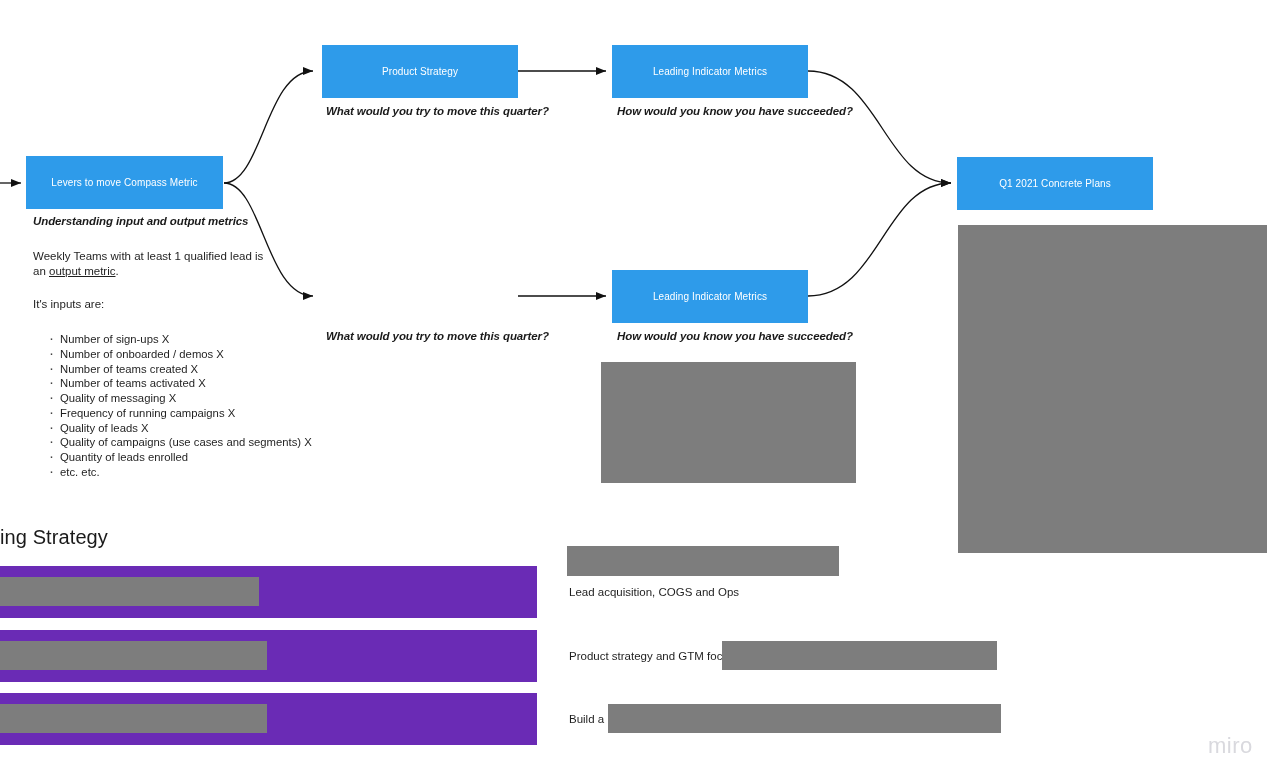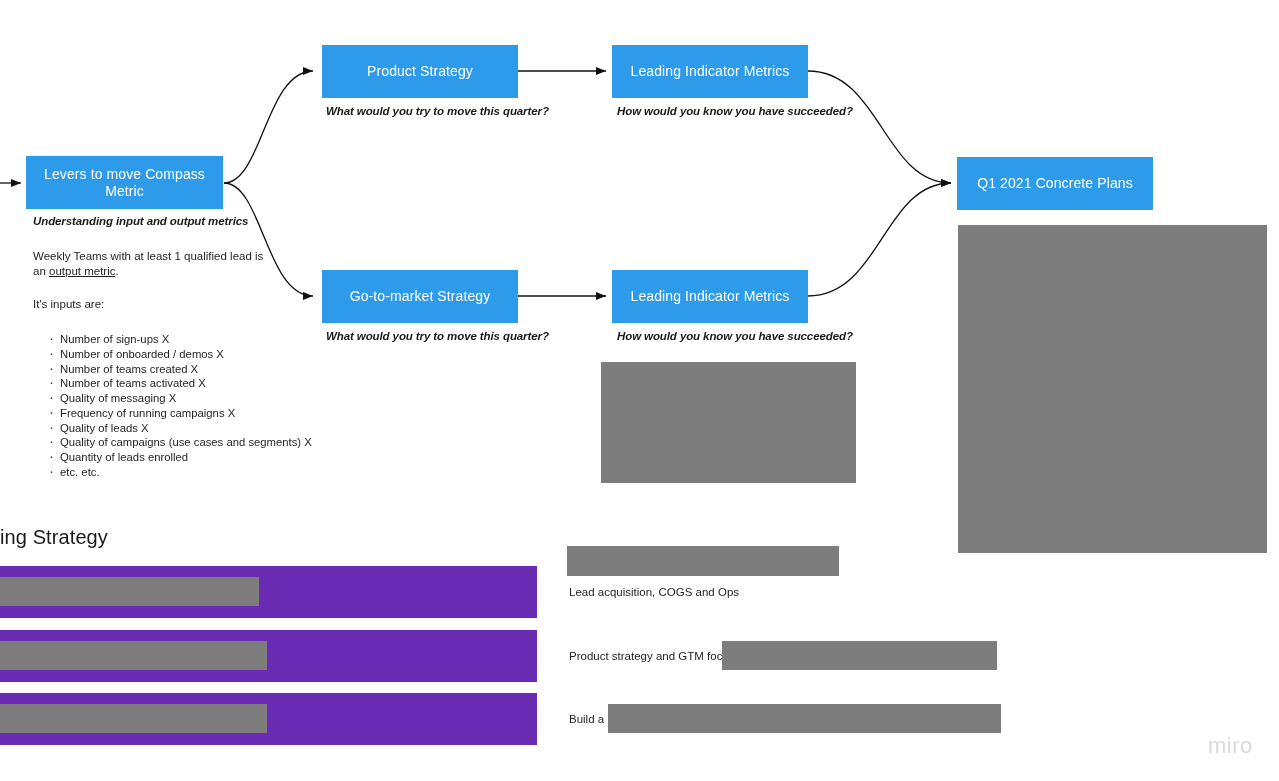--- a/index.html
+++ b/index.html
@@ -18,21 +18,21 @@
     background: #ffffff;
     overflow: hidden;
   }
   .node {
     position: absolute;
     background: #2e9bea;
     color: #ffffff;
     display: flex;
     align-items: center;
     justify-content: center;
-    font-size: 14px;
+    font-size: 10px;
     letter-spacing: 0.1px;
     text-align: center;
     box-sizing: border-box;
     padding: 0 5px;
     line-height: 1.2;
   }
   .caption {
     position: absolute;
     font-size: 11.5px;
     font-weight: bold;
@@ -143,23 +143,20 @@
   <div class="node" style="left:322px; top:45px; width:196px; height:53px;">
     <span>Product Strategy</span>
   </div>
   <div class="caption" style="left:326px; top:105px;">What would you try to move this quarter?</div>
 
   <div class="node" style="left:612px; top:45px; width:196px; height:53px;">
     <span>Leading Indicator Metrics</span>
   </div>
   <div class="caption" style="left:617px; top:105px;">How would you know you have succeeded?</div>
 
-  <div class="node" style="left:322px; top:270px; width:196px; height:53px;">
-    <span>Go-to-market Strategy</span>
-  </div>
   <div class="caption" style="left:326px; top:330px;">What would you try to move this quarter?</div>
 
   <div class="node" style="left:612px; top:270px; width:196px; height:53px;">
     <span>Leading Indicator Metrics</span>
   </div>
   <div class="caption" style="left:617px; top:330px;">How would you know you have succeeded?</div>
 
   <div class="node" style="left:957px; top:157px; width:196px; height:53px;">
     <span>Q1 2021 Concrete Plans</span>
   </div>

